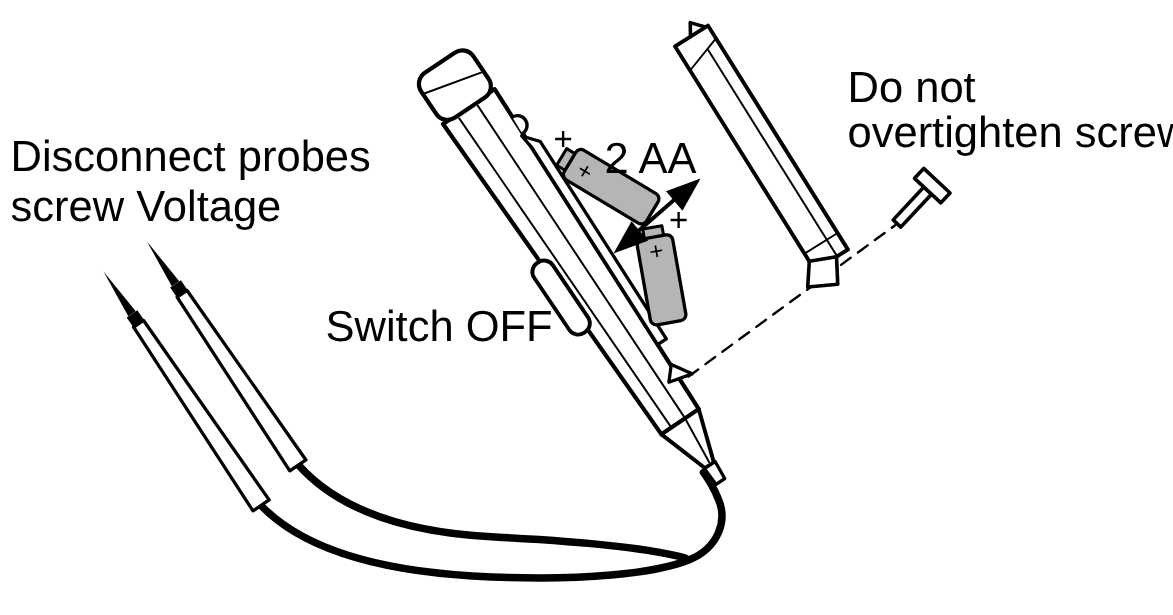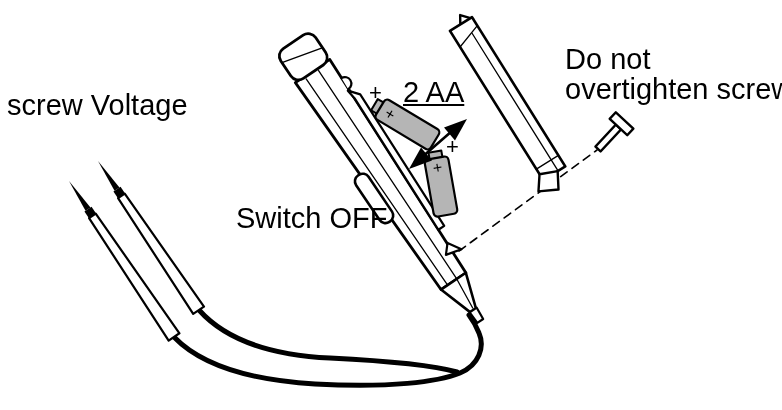--- a/index.html
+++ b/index.html
@@ -105,28 +105,29 @@
     <g transform="translate(598,149) rotate(-47)" stroke="#000000">
       <rect x="0" y="-3.5" width="30" height="7" fill="#ffffff" stroke-width="2.4"></rect>
       <rect x="30" y="-12" width="9" height="24" fill="#ffffff" stroke-width="2.4"></rect>
     </g>
 
     <text class="svg-plus" x="369" y="100">+</text>
     <text class="svg-plus" x="446" y="154">+</text>
   </svg>
 
   <div class="label" style="left:7px; top:89px;">
+    <span>Disconnect probes</span>
     <span>screw Voltage</span>
   </div>
 
-  <div class="label" style="left:236px; top:202px;">
+  <div class="label" style="left:217px; top:202px;">
     <span>Switch OFF</span>
   </div>
 
-  <div class="label" style="left:403px; top:76px;text-decoration:underline;">
+  <div class="label" style="left:403px; top:90px;">
     <span>2 AA</span>
   </div>
 
   <div class="label tight" style="left:565px; top:44px;">
     <span>Do not</span>
     <span>overtighten screw</span>
   </div>
 
 </div>
 

